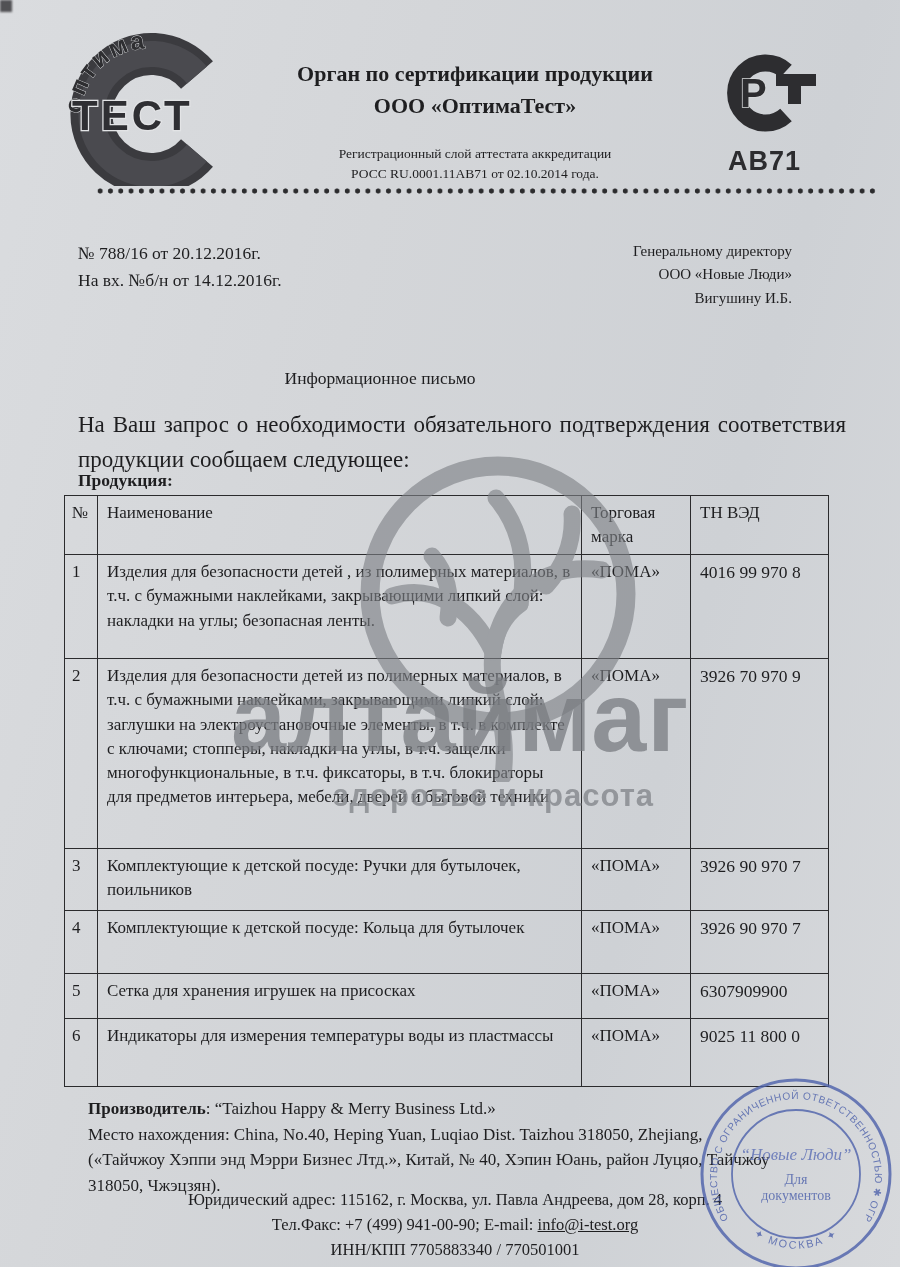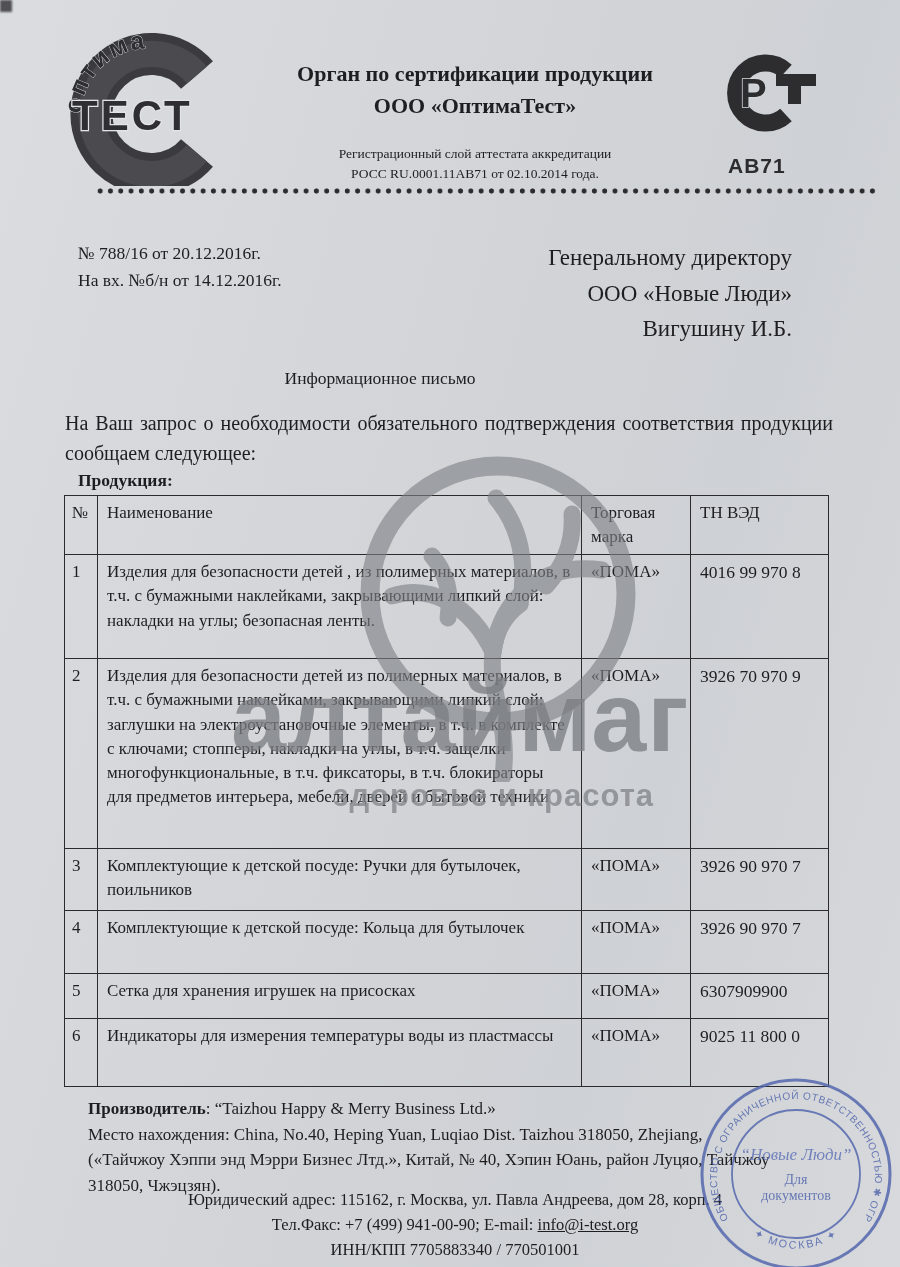--- a/index.html
+++ b/index.html
@@ -11,32 +11,32 @@
     color:#1e1e20;
     overflow:hidden;
   }
   .corner-artifact{position:absolute;left:0;top:0;width:12px;height:12px;background:#515154;filter:blur(1px);}
   
   .logo-left{position:absolute;left:56px;top:26px;width:220px;height:160px;}
   .head-center{position:absolute;left:252px;top:58px;width:446px;text-align:center;}
   .head-org{font-size:22px;font-weight:bold;line-height:1.45;}
   .head-acc{font-size:13.5px;margin-top:22px;line-height:1.5;}
   .rst-box{position:absolute;left:714px;top:50px;width:130px;text-align:left;}
-  .rst-code{font-family:"Liberation Sans",sans-serif;font-weight:bold;font-size:21px;letter-spacing:1px;margin-top:8px;margin-left:14px;color:#2c2c2f;}
+  .rst-code{font-family:"Liberation Sans",sans-serif;font-weight:bold;font-size:27px;letter-spacing:1px;margin-top:0px;margin-left:14px;color:#2c2c2f;}
   .dots{
     position:absolute;left:95px;top:184px;width:782px;height:12px;
     background:radial-gradient(circle,#2c2c2e 2.2px,rgba(0,0,0,0) 2.9px);
     background-size:10.3px 10px;background-repeat:repeat-x;background-position:0 2px;
   }
   
   .refs{position:absolute;left:78px;top:240px;font-size:17.5px;line-height:1.55;}
-  .addressee{position:absolute;right:108px;top:240px;font-size:23px;line-height:1.55;text-align:right;margin-left:16px;}
+  .addressee{position:absolute;right:108px;top:240px;font-size:15px;line-height:1.55;text-align:right;margin-left:16px;}
   
   .letter-title{position:absolute;left:0;top:368px;width:760px;text-align:center;font-size:17.5px;}
-  .intro{position:absolute;left:65px;top:408px;width:768px;font-size:20px;line-height:1.5;text-align:justify;}
+  .intro{position:absolute;left:78px;top:408px;width:768px;font-size:23px;line-height:1.5;text-align:justify;}
   .products-label{position:absolute;left:78px;top:470px;font-size:17.5px;font-weight:bold;}
   
   .ptable{position:absolute;left:64px;top:495px;width:764px;border-collapse:collapse;table-layout:fixed;font-size:17px;}
   .ptable td,.ptable th{border:1.6px solid #2b2b2d;vertical-align:top;padding:5px 9px;text-align:left;font-weight:normal;line-height:1.42;}
   .ptable .c-num{padding-left:7px;padding-right:2px;}
   .ptable .c-tnved{font-size:17.5px;white-space:nowrap;}
   
   .manufacturer{position:absolute;left:88px;top:1096px;width:730px;font-size:17px;line-height:1.5;}
   .manufacturer b{font-weight:bold;}
   .footer{position:absolute;left:55px;top:1188px;width:800px;text-align:center;font-size:16.5px;line-height:1.5;}

